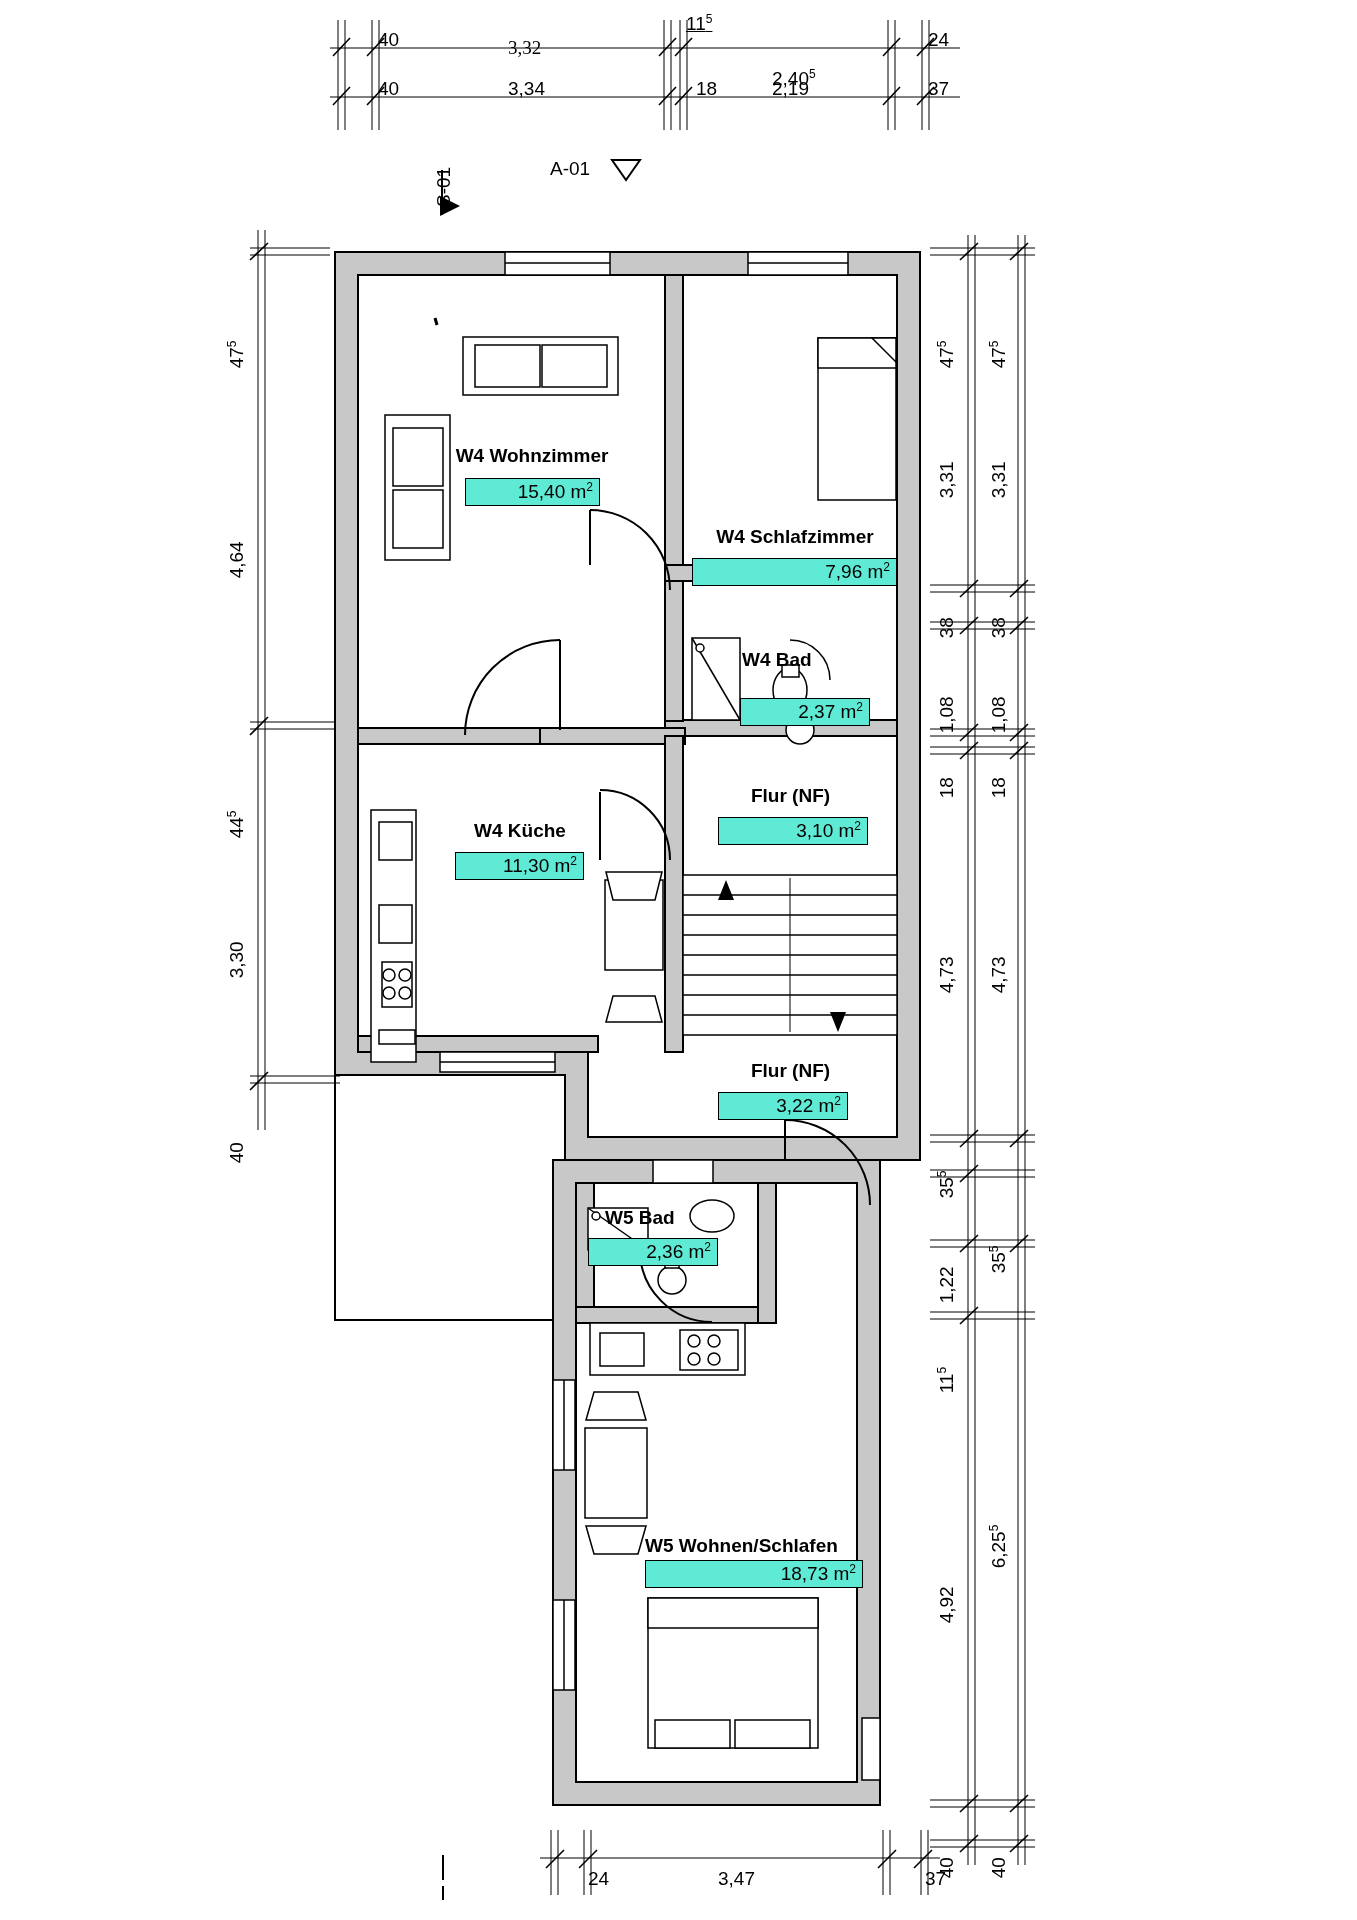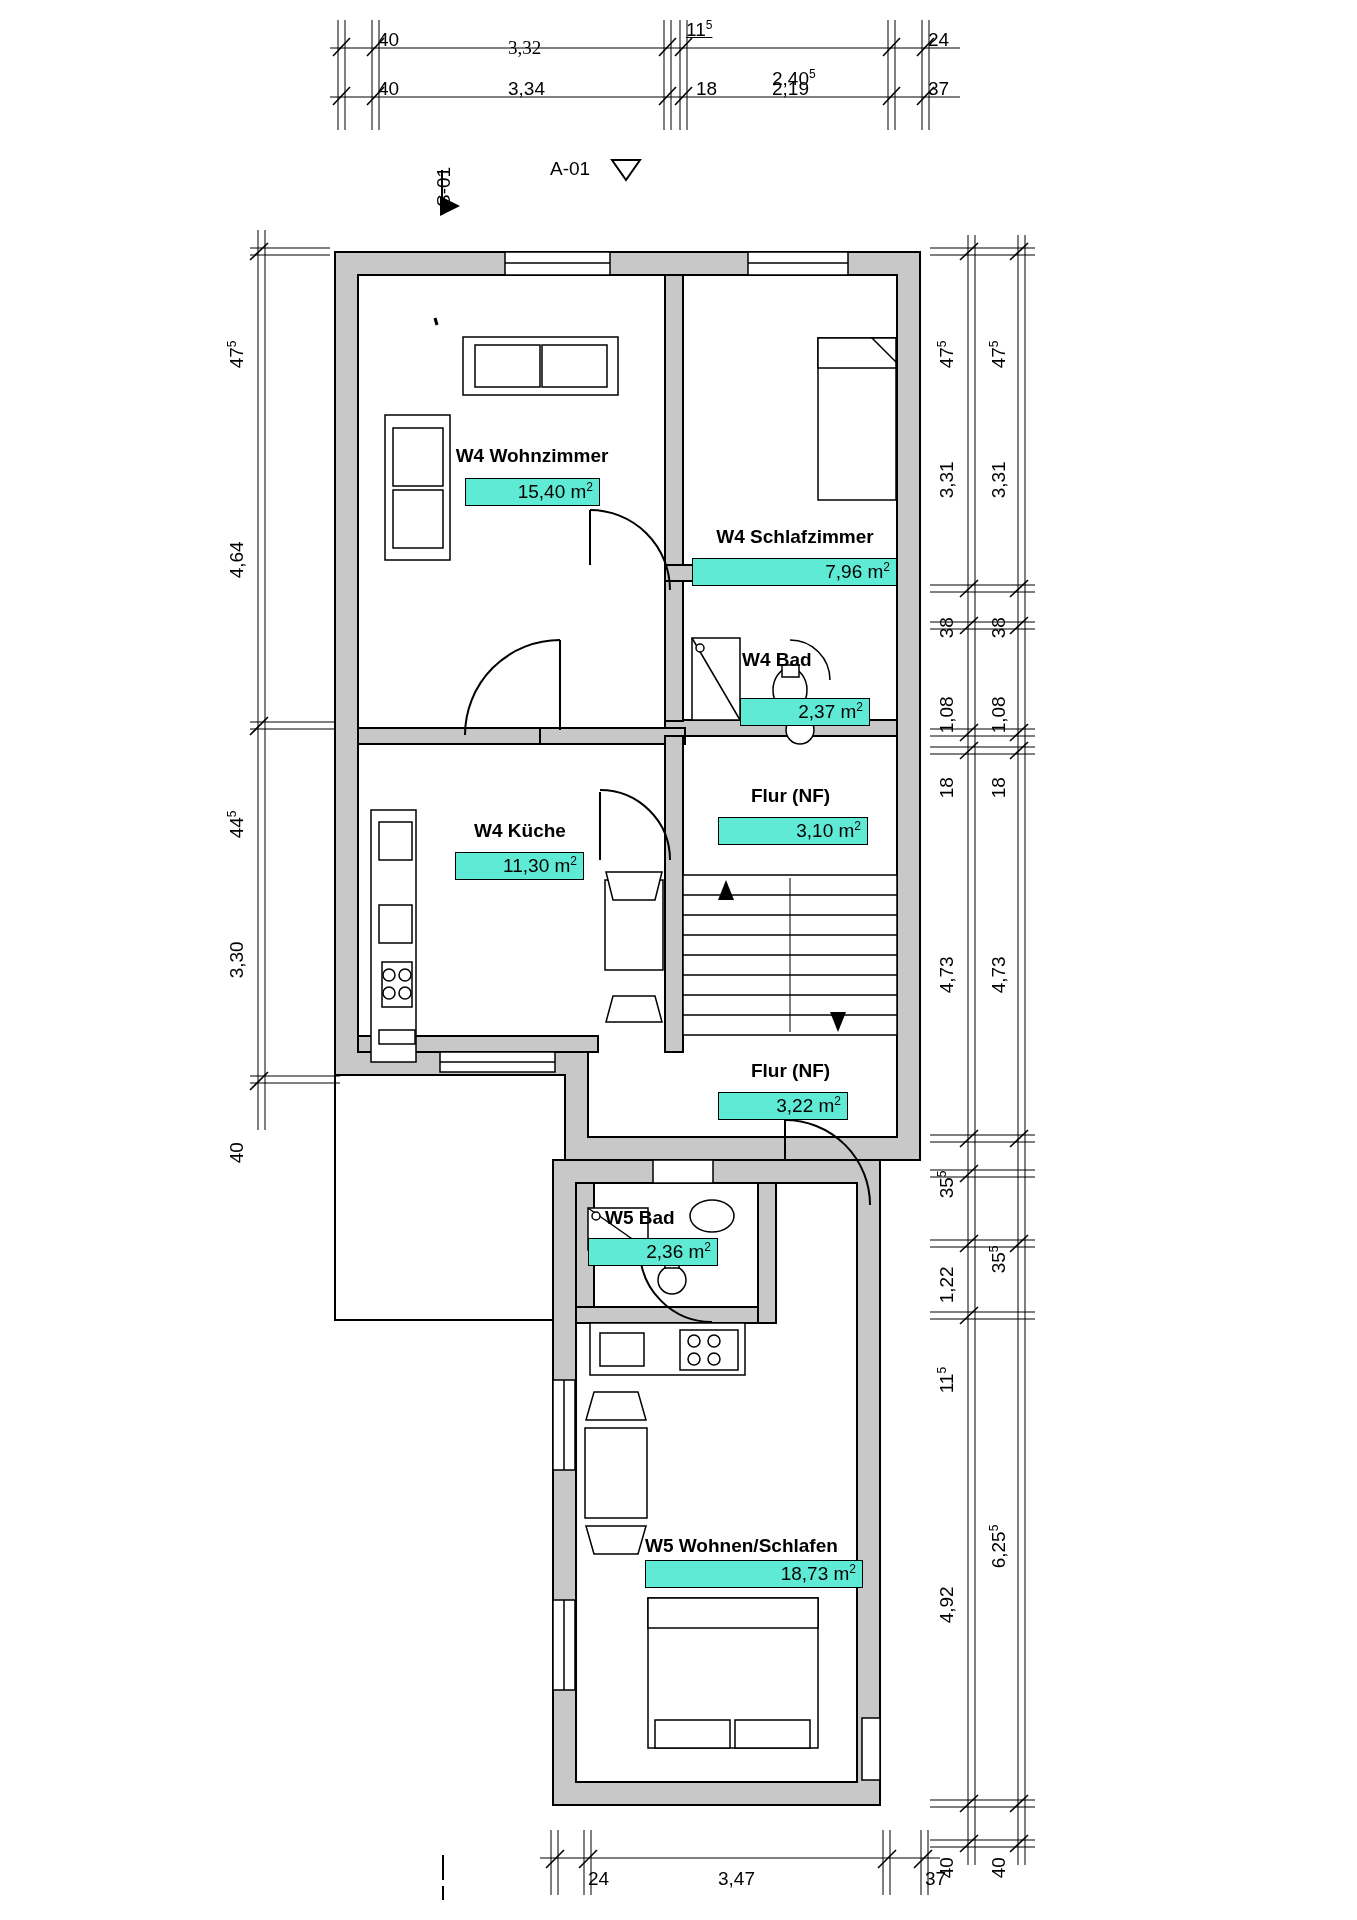--- a/index.html
+++ b/index.html
@@ -362,21 +362,21 @@
 
   <g fill="none" stroke="#000" stroke-width="2">
     <path d="M335,1075 L335,1320 L553,1320"></path>
   </g>
   <line x1="443" y1="1855" x2="443" y2="1880" stroke="#000" stroke-width="2"></line>
   <line x1="443" y1="1886" x2="443" y2="1900" stroke="#000" stroke-width="2"></line>
 </svg>
 
 <div class="dimtext" style="left:378px; top:28px;"><span>40</span><sup></sup></div>
 <div class="dimtext" style="left:508px; top:36px;font-family:Liberation Serif, serif;"><span>3,32</span><sup></sup></div>
-<div class="dimtext" style="left:686px; top:18px;text-decoration:underline;"><span>11</span><sup>5</sup></div>
+<div class="dimtext" style="left:686px; top:12px;text-decoration:underline;"><span>11</span><sup>5</sup></div>
 <div class="dimtext" style="left:772px; top:28px;margin-top:39px;"><span>2,40</span><sup>5</sup></div>
 <div class="dimtext" style="left:928px; top:28px;"><span>24</span><sup></sup></div>
 
 <div class="dimtext" style="left:378px; top:77px;"><span>40</span><sup></sup></div>
 <div class="dimtext" style="left:508px; top:77px;"><span>3,34</span><sup></sup></div>
 <div class="dimtext" style="left:696px; top:77px;"><span>18</span><sup></sup></div>
 <div class="dimtext" style="left:772px; top:77px;"><span>2,19</span><sup></sup></div>
 <div class="dimtext" style="left:928px; top:77px;"><span>37</span><sup></sup></div>
 
 <div class="marklabel vert" style="left:455px; top:185px;"><span>S-01</span></div>

